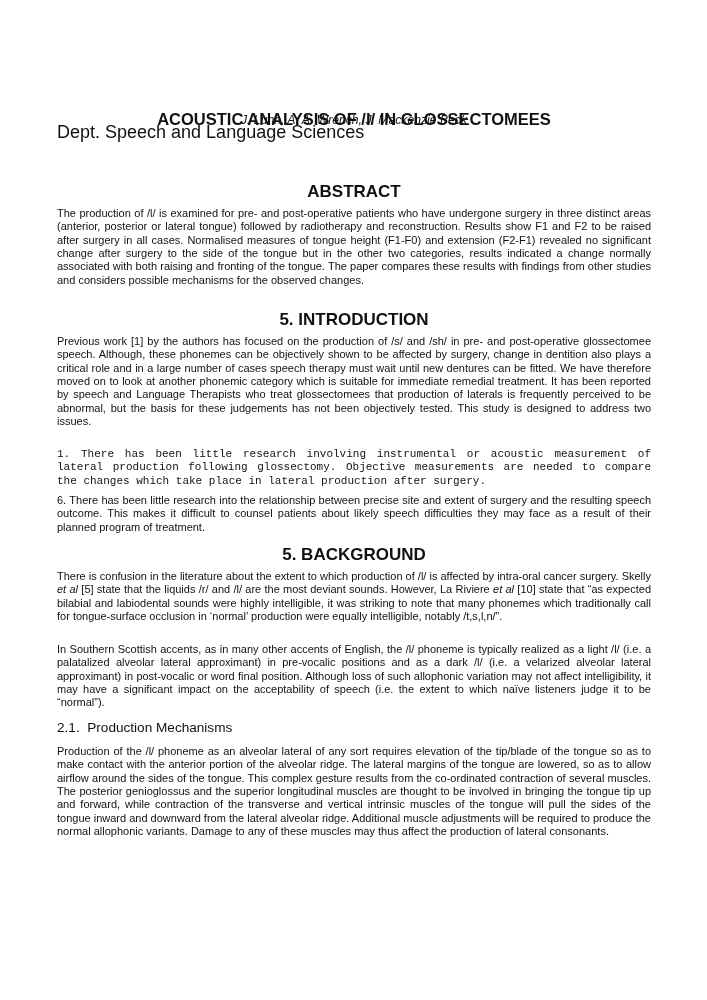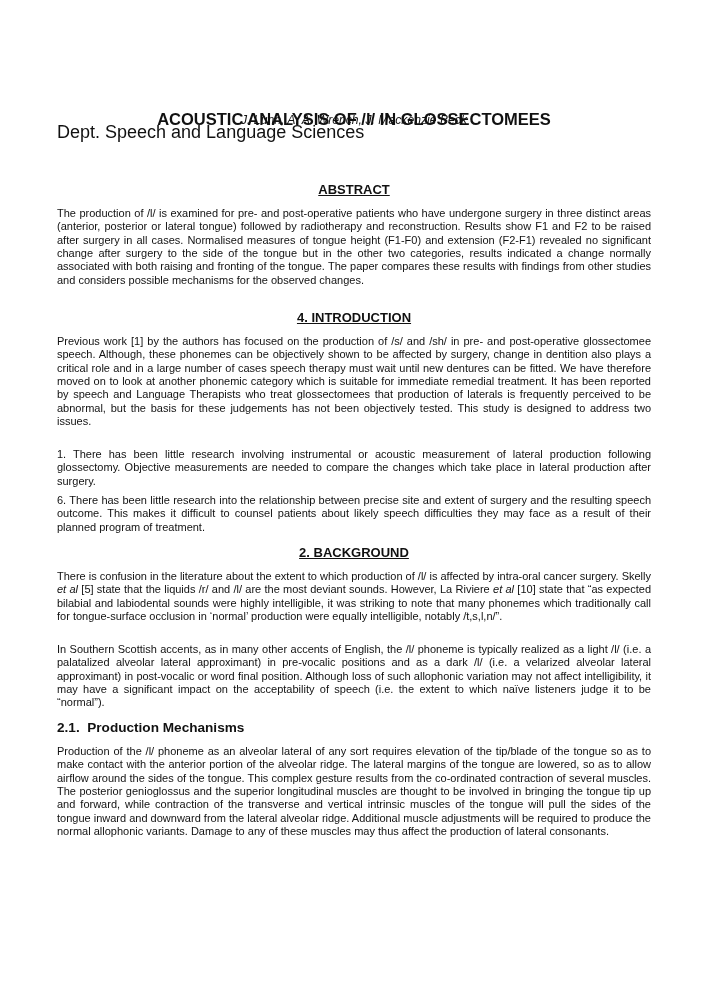--- a/index.html
+++ b/index.html
@@ -1,42 +1,42 @@
 <!DOCTYPE html>
 <html><head>
 <meta charset="utf-8">
 <style>
   html, body { margin: 0; padding: 0; background: #ffffff; }
   body { width: 707px; height: 1000px; position: relative; overflow: hidden; color: #111; font-family: "Liberation Sans", sans-serif; }
   .page { position: absolute; left: 57px; top: 0; width: 594px; }
   .title { position: absolute; top: 86px; left: 0; width: 594px; text-align: center; font-weight: bold; font-size: 16.5px; letter-spacing: 0px; margin-top: 24px; }
   .authors { position: absolute; top: 113px; left: 0; width: 594px; text-align: center; font-style: italic; font-size: 12.2px; }
   .affil { position: absolute; top: 125px; left: 0; width: 594px; font-size: 18px; line-height: 14.5px; }
-  .sec-head { position: absolute; left: 0; width: 594px; text-align: center; font-weight: bold; font-size: 13px; text-decoration: underline; }
-  .sub-head { position: absolute; left: 0; font-weight: bold; font-size: 13.6px; }
+  .sec-head { position: absolute; left: 0; width: 594px; text-align: center; font-weight: bold; font-size: 17px; }
+  .sub-head { position: absolute; left: 0; font-weight: normal; font-size: 13.6px; }
   .para { position: absolute; left: 0; width: 594px; font-size: 11px; line-height: 13.35px; text-align: justify; text-align-last: left; }
   .para i { }
 </style>
 </head>
 <body>
 
 <div class="page">
   <div class="title">ACOUSTIC ANALYSIS OF /l/ IN GLOSSECTOMEES</div>
   <div class="authors">J. Lunn, A. A. Wrench, J. Mackenzie Beck</div>
   <div class="affil">
     <div>Dept. Speech and Language Sciences</div>
   </div>
 
   <div class="sec-head" style="top:182px;">ABSTRACT</div>
   <div class="para" style="top:207px;">The production of /l/ is examined for pre- and post-operative patients who have undergone surgery in three distinct areas (anterior, posterior or lateral tongue) followed by radiotherapy and reconstruction. Results show F1 and F2 to be raised after surgery in all cases. Normalised measures of tongue height (F1-F0) and extension (F2-F1) revealed no significant change after surgery to the side of the tongue but in the other two categories, results indicated a change normally associated with both raising and fronting of the tongue. The paper compares these results with findings from other studies and considers possible mechanisms for the observed changes.</div>
 
-  <div class="sec-head" style="top:310px;">4. INTRODUCTION</div>
+  <div class="sec-head" style="top:310px;">5. INTRODUCTION</div>
   <div class="para" style="top:335px;">Previous work [1] by the authors has focused on the production of /s/ and /sh/ in pre- and post-operative glossectomee speech. Although, these phonemes can be objectively shown to be affected by surgery, change in dentition also plays a critical role and in a large number of cases speech therapy must wait until new dentures can be fitted. We have therefore moved on to look at another phonemic category which is suitable for immediate remedial treatment. It has been reported by speech and Language Therapists who treat glossectomees that production of laterals is frequently perceived to be abnormal, but the basis for these judgements has not been objectively tested. This study is designed to address two issues.</div>
-  <div class="para" style="top:448px;">1. There has been little research involving instrumental or acoustic measurement of lateral production following glossectomy. Objective measurements are needed to compare the changes which take place in lateral production after surgery.</div>
+  <div class="para" style="top:448px;font-family:Liberation Mono, monospace;">1. There has been little research involving instrumental or acoustic measurement of lateral production following glossectomy. Objective measurements are needed to compare the changes which take place in lateral production after surgery.</div>
   <div class="para" style="top:494px;">6. There has been little research into the relationship between precise site and extent of surgery and the resulting speech outcome. This makes it difficult to counsel patients about likely speech difficulties they may face as a result of their planned program of treatment.</div>
 
-  <div class="sec-head" style="top:545px;">2. BACKGROUND</div>
+  <div class="sec-head" style="top:545px;">5. BACKGROUND</div>
   <div class="para" style="top:570px;"><span>There is confusion in the literature about the extent to which production of /l/ is affected by intra-oral cancer surgery. Skelly </span><i>et al</i><span> [5] state that the liquids /r/ and /l/ are the most deviant sounds. However, La Riviere </span><i>et al</i><span> [10] state that “as expected bilabial and labiodental sounds were highly intelligible, it was striking to note that many phonemes which traditionally call for tongue-surface occlusion in ‘normal’ production were equally intelligible, notably /t,s,l,n/”.</span></div>
   <div class="para" style="top:643px;">In Southern Scottish accents, as in many other accents of English, the /l/ phoneme is typically realized as a light /l/ (i.e. a palatalized alveolar lateral approximant) in pre-vocalic positions and as a dark /l/ (i.e. a velarized alveolar lateral approximant) in post-vocalic or word final position. Although loss of such allophonic variation may not affect intelligibility, it may have a significant impact on the acceptability of speech (i.e. the extent to which naïve listeners judge it to be “normal”).</div>
 
   <div class="sub-head" style="top:720px;">2.1.&nbsp;&nbsp;Production Mechanisms</div>
   <div class="para" style="top:745px;">Production of the /l/ phoneme as an alveolar lateral of any sort requires elevation of the tip/blade of the tongue so as to make contact with the anterior portion of the alveolar ridge. The lateral margins of the tongue are lowered, so as to allow airflow around the sides of the tongue. This complex gesture results from the co-ordinated contraction of several muscles. The posterior genioglossus and the superior longitudinal muscles are thought to be involved in bringing the tongue tip up and forward, while contraction of the transverse and vertical intrinsic muscles of the tongue will pull the sides of the tongue inward and downward from the lateral alveolar ridge. Additional muscle adjustments will be required to produce the normal allophonic variants. Damage to any of these muscles may thus affect the production of lateral consonants.</div>
 </div>
 
 </body></html>

